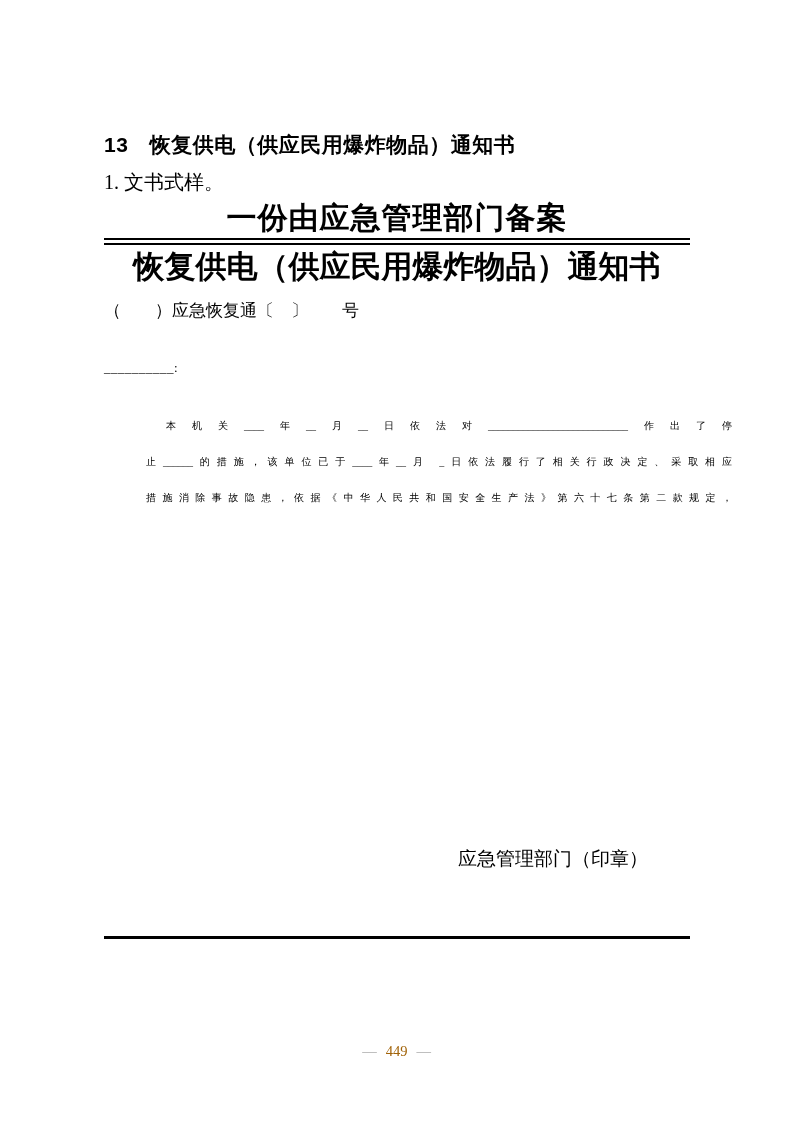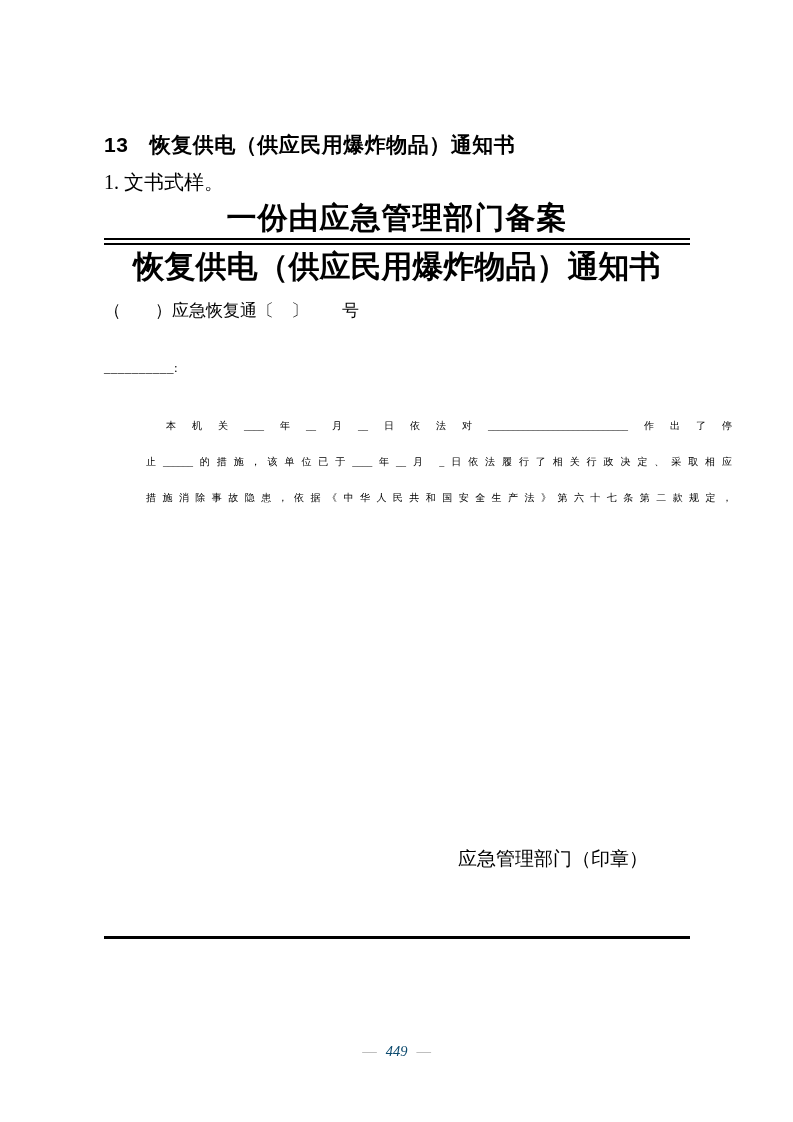--- a/index.html
+++ b/index.html
@@ -108,21 +108,21 @@
     font-size: 16px;
     line-height: 22px;
   }
   .page-footer {
     left: 0; top: 1042px; width: 793px;
     text-align: center;
     font-size: 14.5px;
     line-height: 18px;
   }
   .page-footer .dash { color: #ababab; }
-  .page-footer .num { color: #0c4a6e; margin: 0 9px; font-style: italic; }
+  .page-footer .num { color: #a16207; margin: 0 9px; }
 </style>
 </head>
 <body>
 
 <div class="page">
 
   <div class="abs section-heading">13　恢复供电（供应民用爆炸物品）通知书</div>
 
   <div class="abs subsection">1. 文书式样。</div>
 

